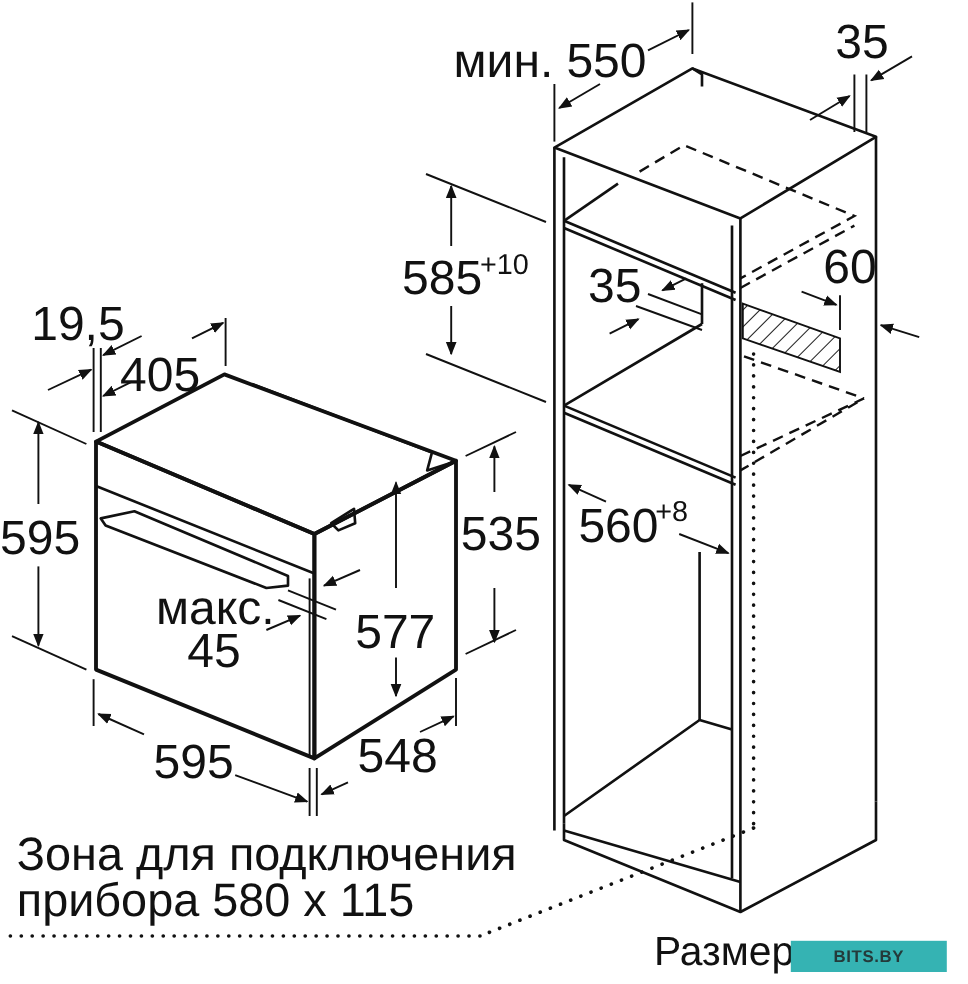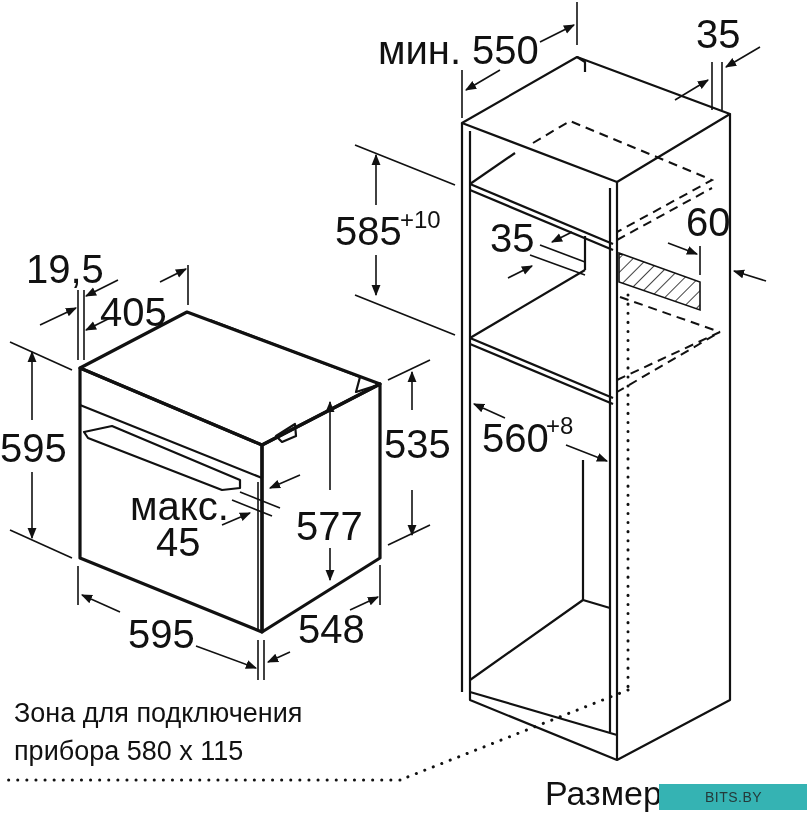--- a/index.html
+++ b/index.html
@@ -5,22 +5,22 @@
   html, body { margin: 0; padding: 0; background: #ffffff; }
   body { width: 807px; height: 820px; position: relative; overflow: hidden; font-family: "Liberation Sans", sans-serif; }
   svg { position: absolute; left: 0; top: 0; }
   .ln { stroke: #111; stroke-width: 2.2; fill: none; stroke-linejoin: round; }
   .thick { stroke: #111; stroke-width: 3.2; fill: none; stroke-linejoin: round; }
   .thin { stroke: #111; stroke-width: 1.6; fill: none; }
   .dash { stroke: #111; stroke-width: 2; fill: none; stroke-dasharray: 9 6; }
   .dot { stroke: #111; stroke-width: 3; fill: none; stroke-dasharray: 0.1 9; stroke-linecap: round; }
   .lbl { font-family: "Liberation Sans", sans-serif; font-size: 40px; fill: #111; }
   .sup { font-size: 24px; }
-  .caption { position: absolute; font-size: 27px; color: #111; line-height: 38px; }
-  .watermark { position: absolute; left: 659px; top: 784px; width: 149px; height: 26px; background: #35b3b3; color: #243a3a; font-weight: normal; font-size: 14px; text-align: center; line-height: 26px; letter-spacing: 0.5px; }
+  .caption { position: absolute; font-size: 39px; color: #111; line-height: 38px; }
+  .watermark { position: absolute; left: 659px; top: 784px; width: 130px; height: 26px; background: #35b3b3; color: #243a3a; font-weight: bold; font-size: 14px; text-align: center; line-height: 26px; letter-spacing: 0.5px; }
   .footer { position: absolute; left: 545px; top: 774px; font-size: 34px; color: #111; white-space: nowrap; }
 </style>
 </head>
 <body>
 
 <svg width="807" height="820" viewBox="0 0 807 820">
   <defs>
     <marker id="ah" viewBox="0 0 10 10" refX="9" refY="5" markerWidth="7" markerHeight="7" orient="auto-start-reverse">
       <path d="M0,1 L10,5 L0,9 z" fill="#111"></path>
     </marker>

